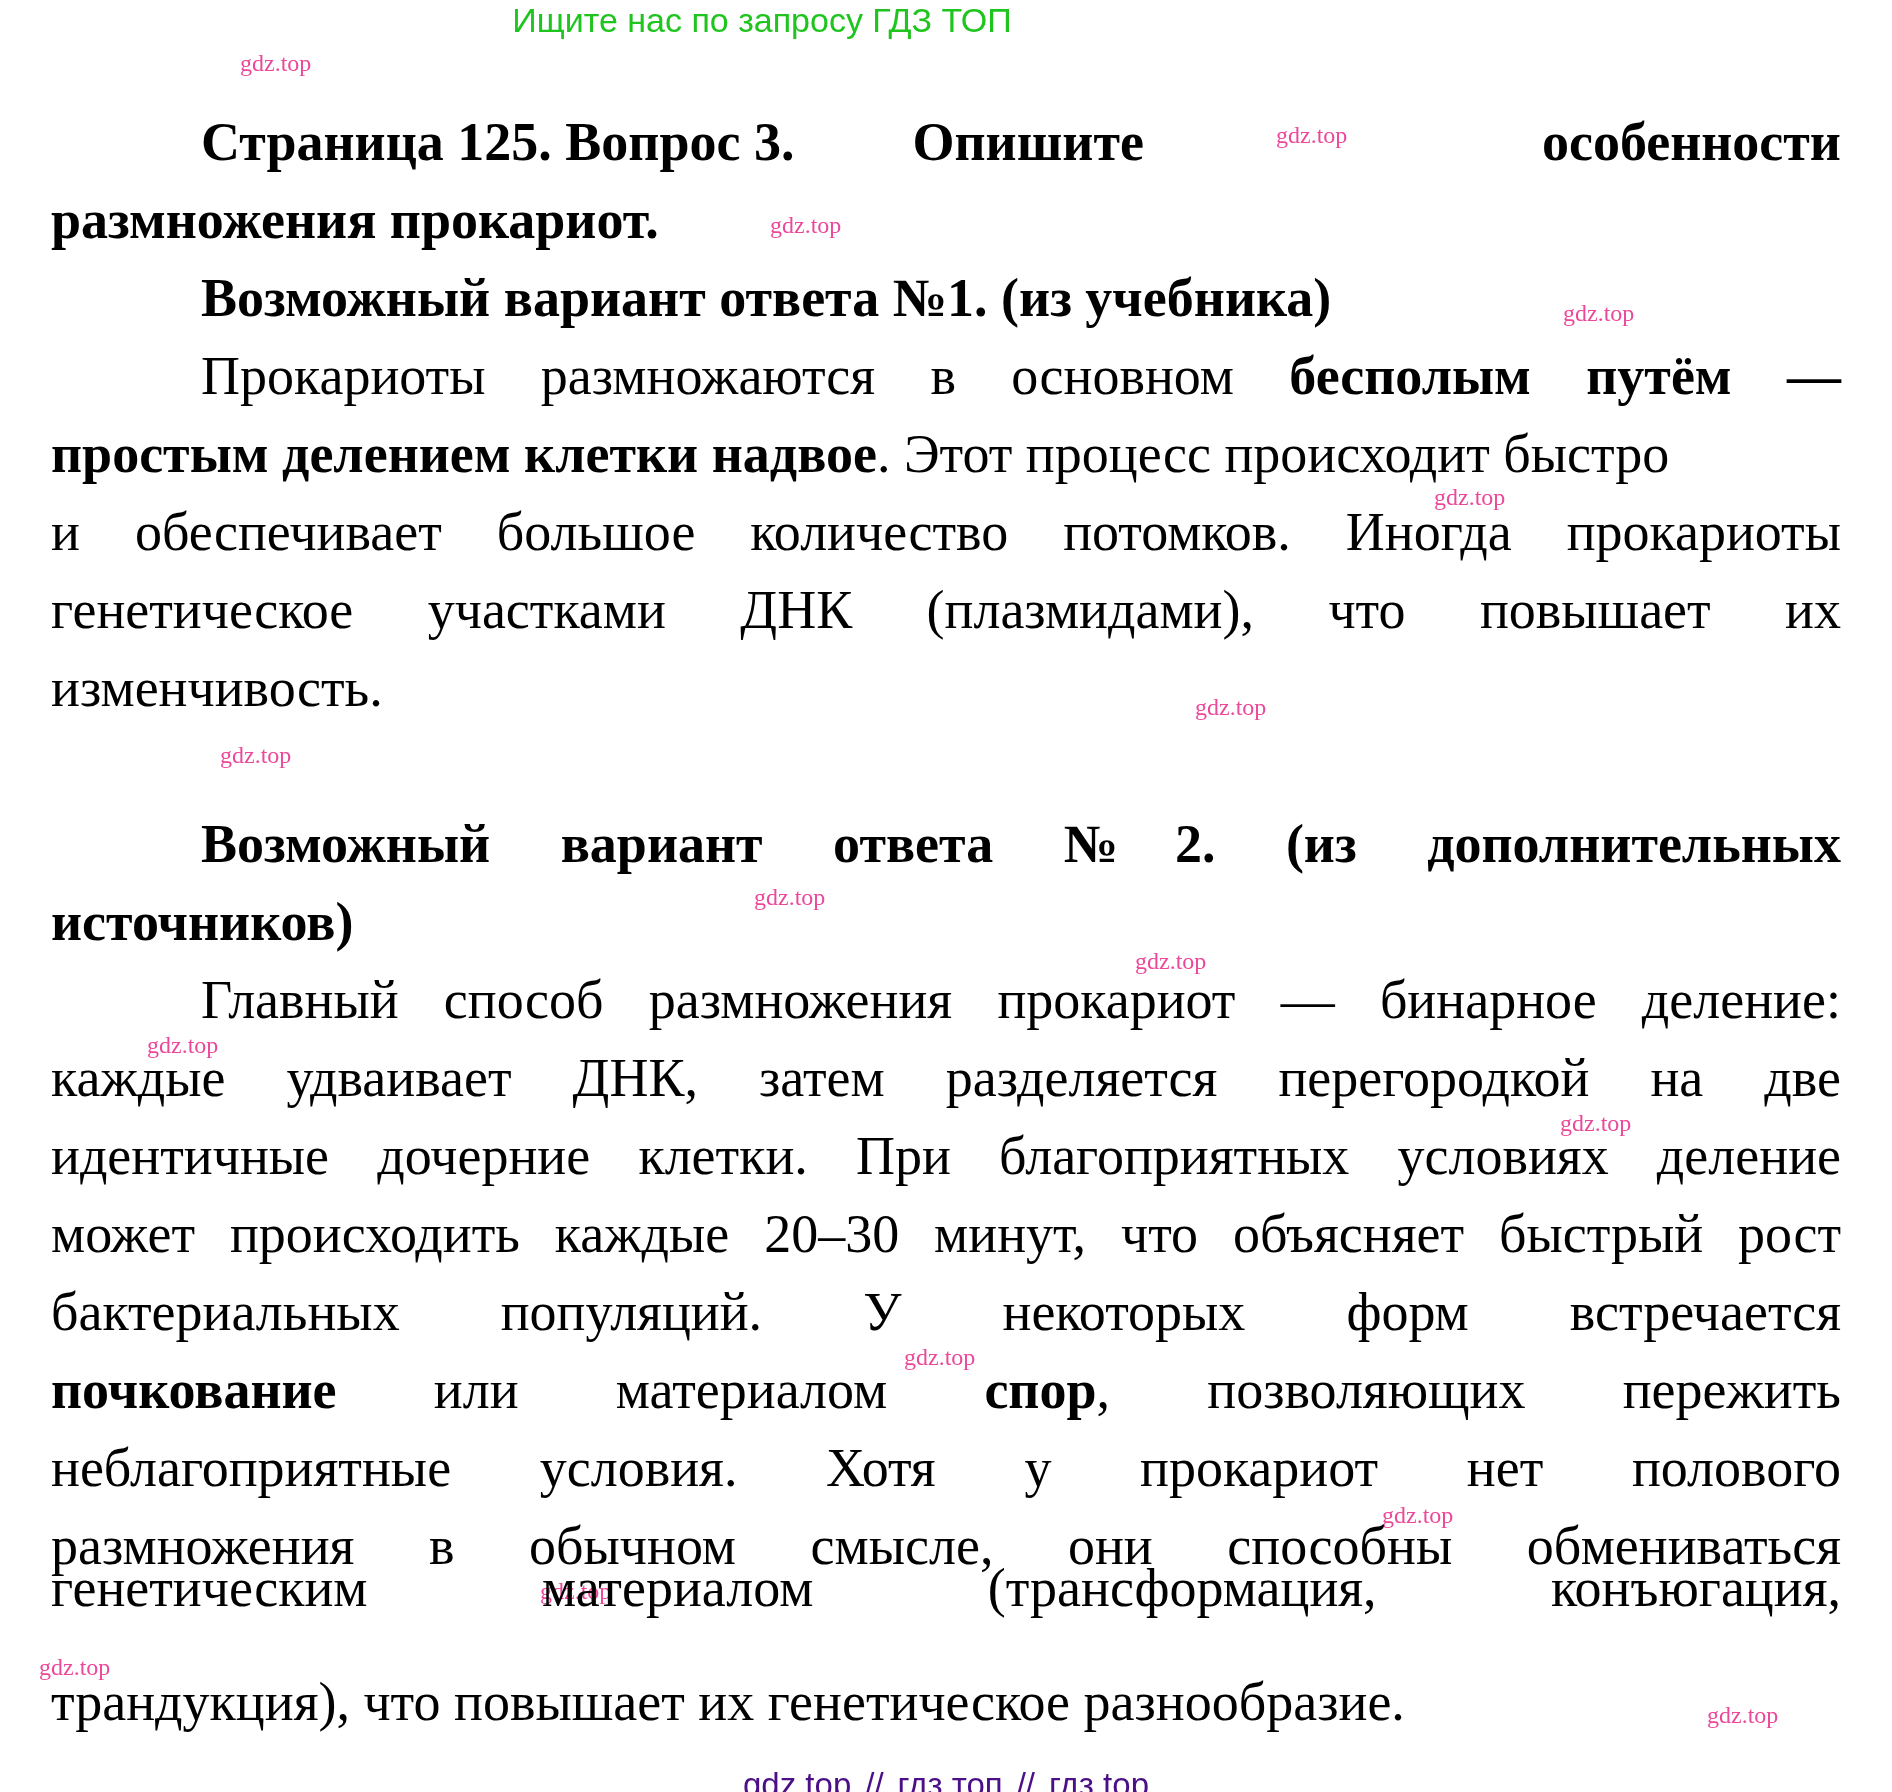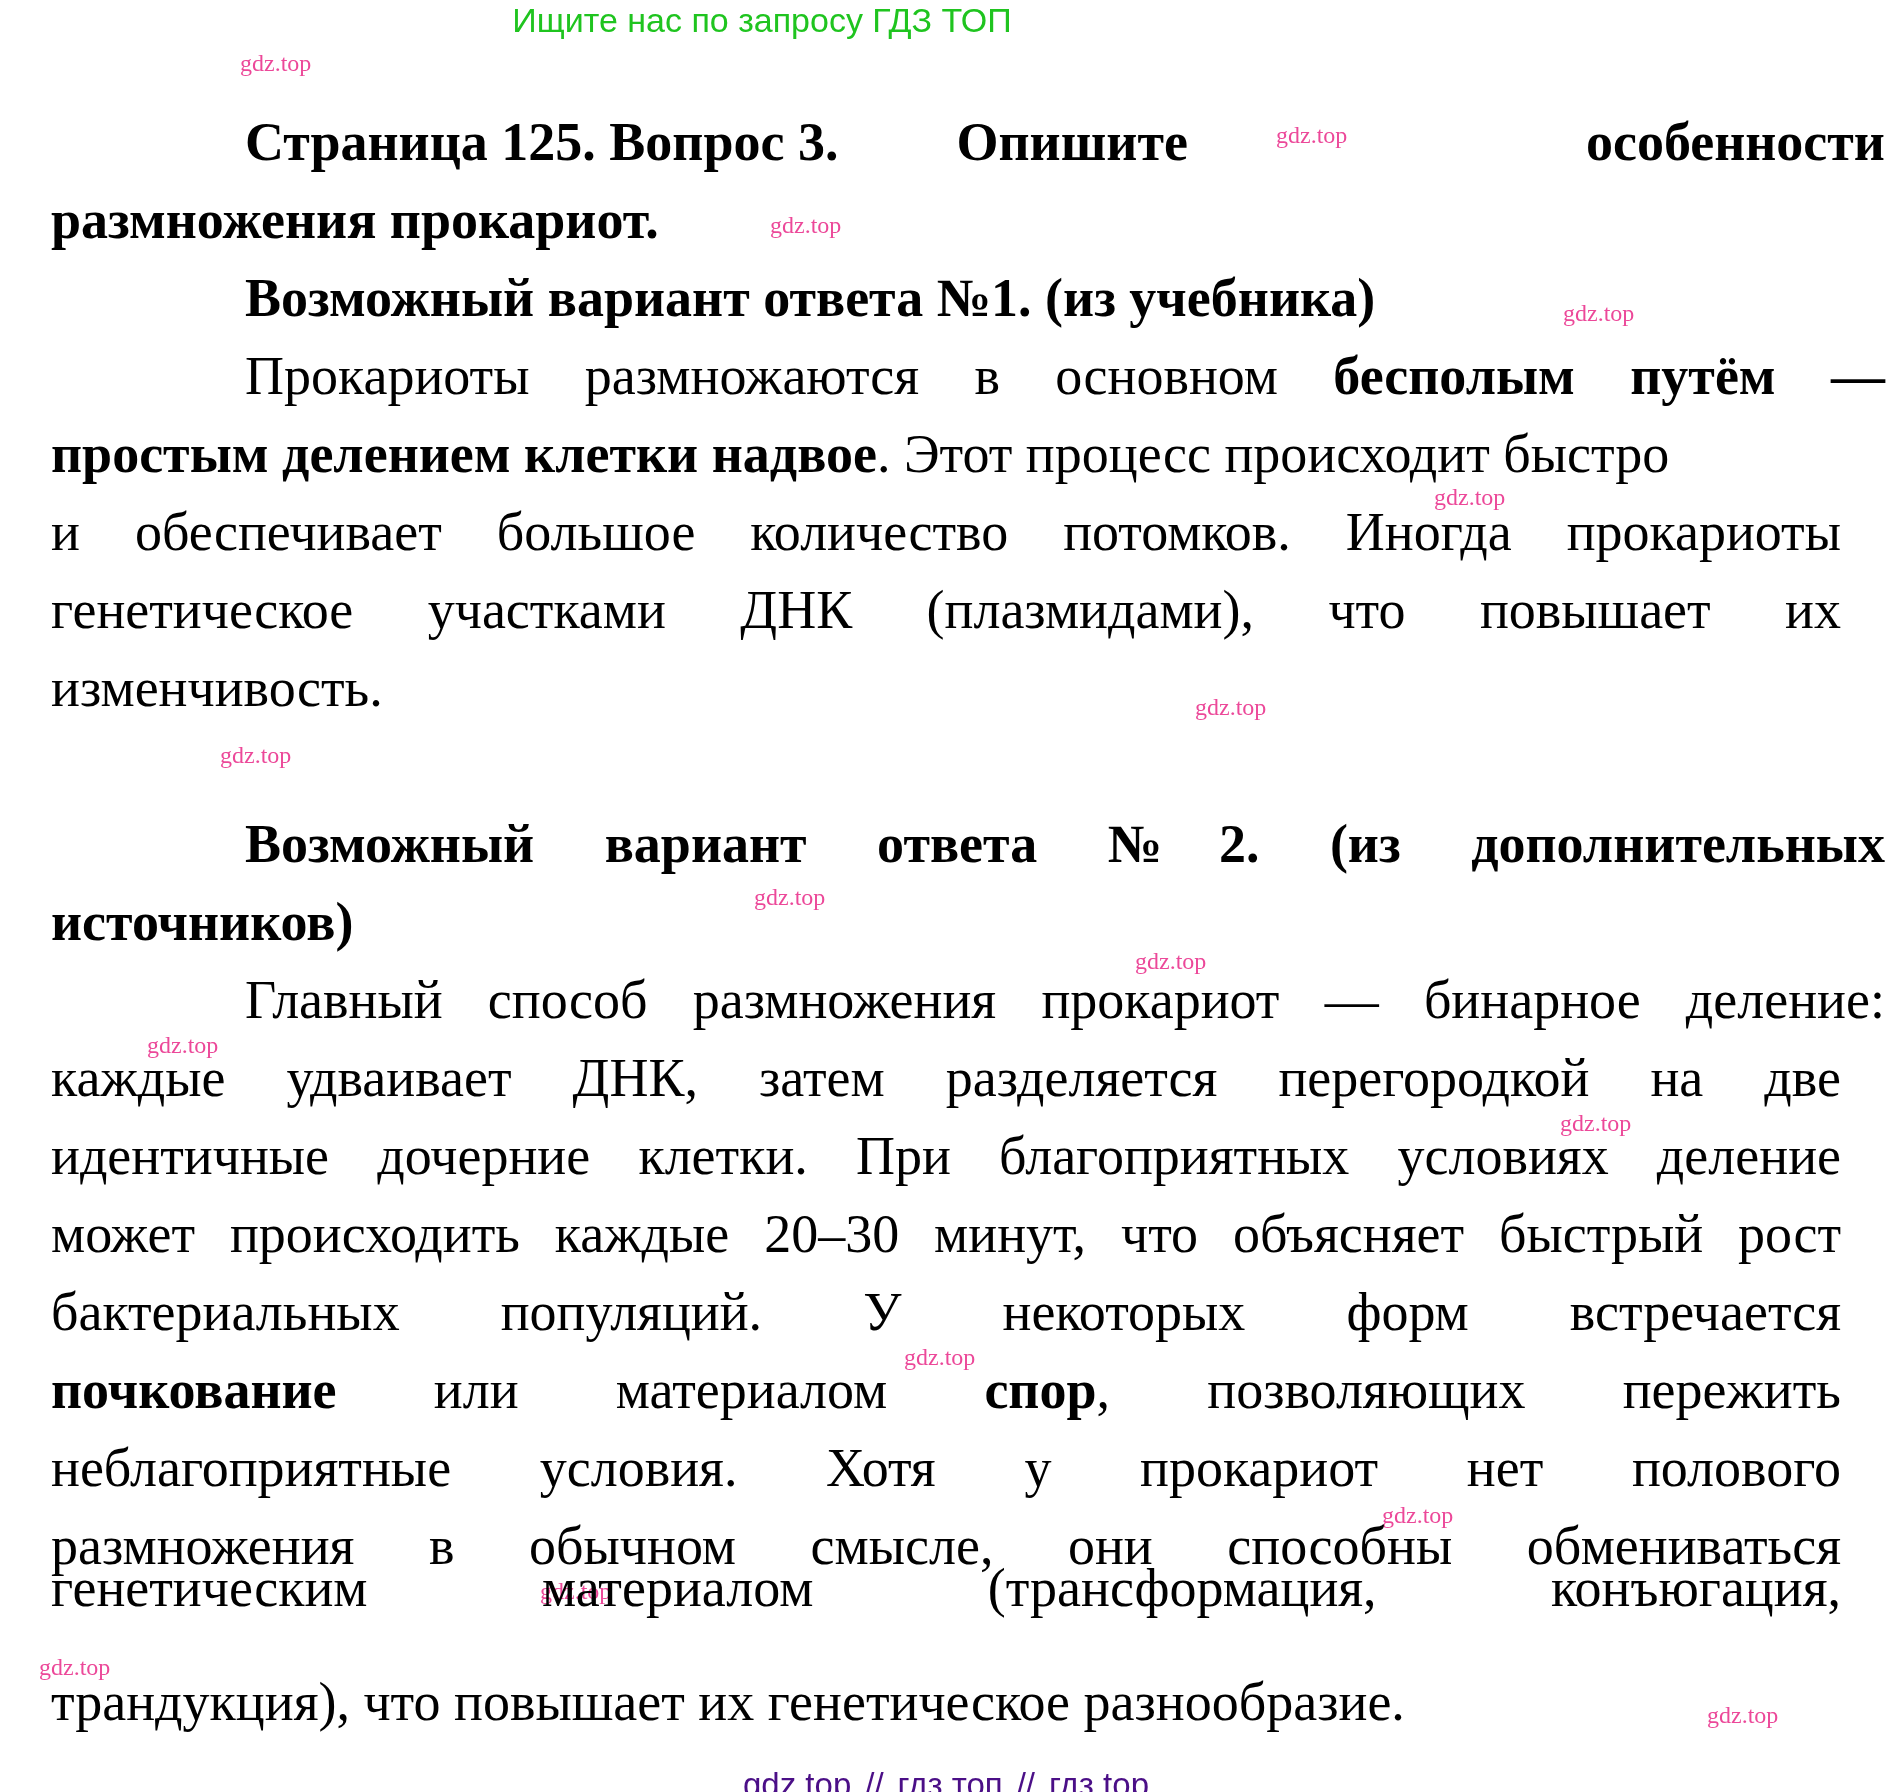--- a/index.html
+++ b/index.html
@@ -4,21 +4,21 @@
 <style>
   html, body { margin:0; padding:0; background:#ffffff; }
   body { width:1892px; height:1792px; position:relative; overflow:hidden; }
   .top-banner { position:absolute; top:0; left:0; width:1524px; text-align:center;
     font-family:"Liberation Sans", sans-serif; font-size:34px; color:#1fc41f; line-height:40px; }
   .wm { position:absolute; font-family:Liberation Serif, serif; font-size:24px; color:#ec4899; line-height:30px; }
   .line { position:absolute; left:51px; width:1790px; font-family:"Liberation Serif", serif;
     font-size:54px; color:#000; line-height:60px; white-space:nowrap; }
   .just { text-align:justify; text-align-last:justify; white-space:normal; }
   .bold { font-weight:bold; }
-  .ind { left:201px; width:1640px;margin-left:44px; }
+  .ind { left:201px; width:1640px; }
   .footer { position:absolute; top:1766px; left:0; width:1892px; text-align:center;
     font-family:"Liberation Sans", sans-serif; font-size:33px; color:#4b0f87; line-height:38px; }
   .footer .sep { margin:0 14px; }
 </style>
 </head>
 <body>
 
 <div class="top-banner">Ищите нас по запросу ГДЗ ТОП</div>
 
 <div class="wm" style="left:240px;top:48px">gdz.top</div>

